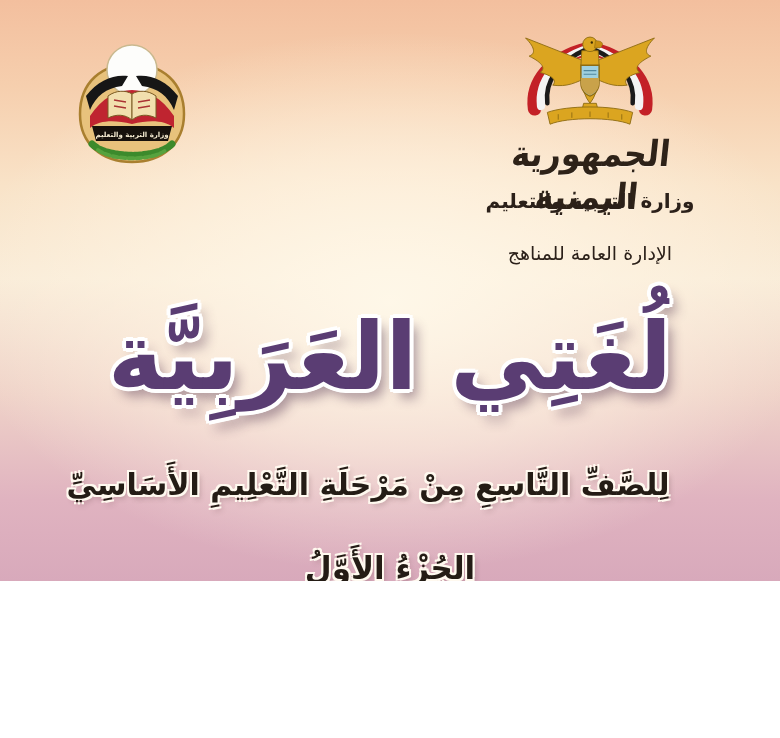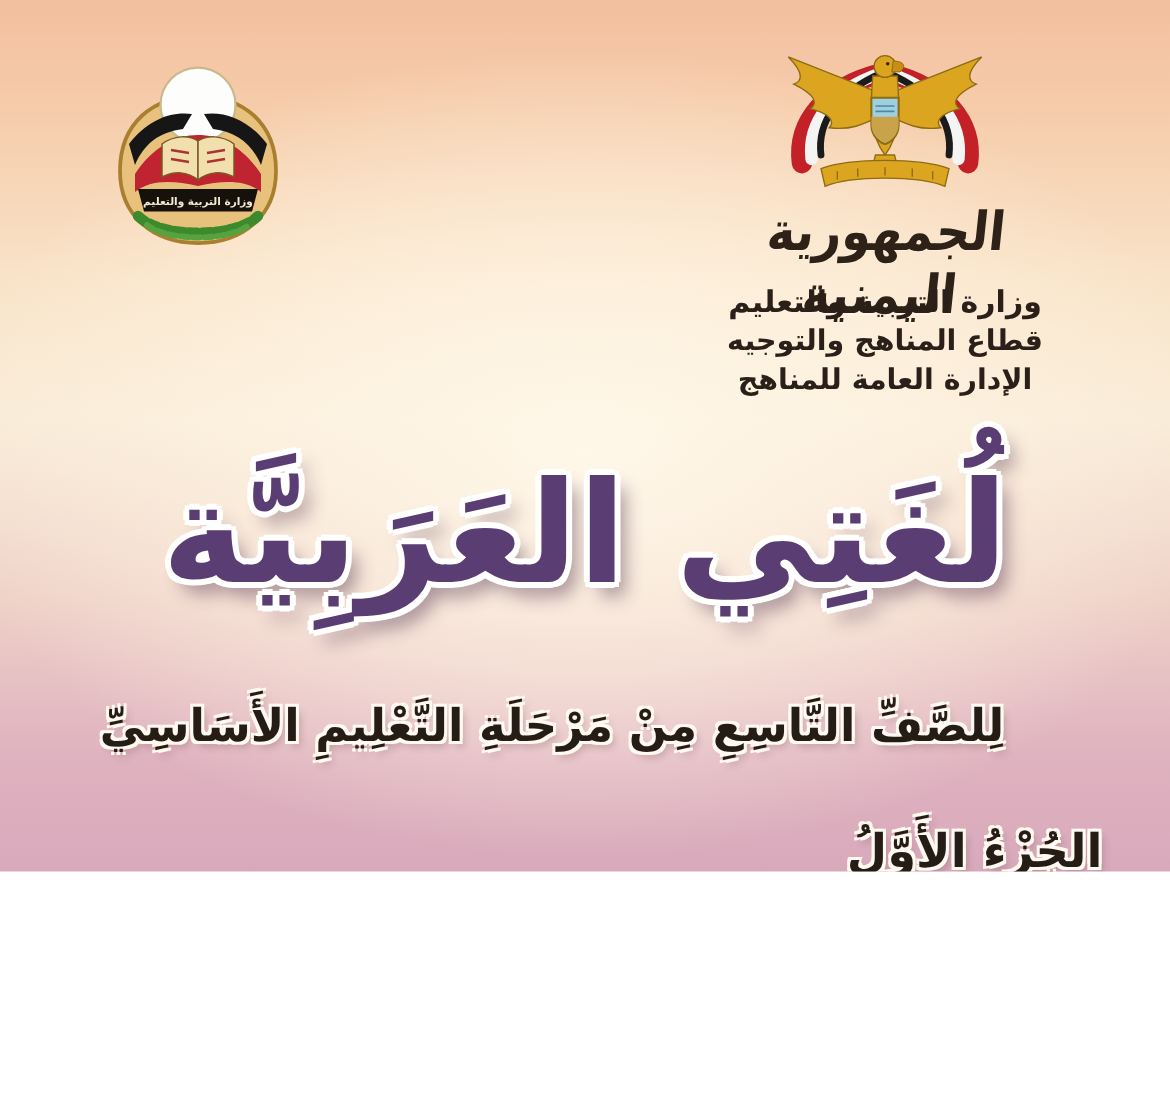--- a/index.html
+++ b/index.html
@@ -13,40 +13,39 @@
   .abs{position:absolute;}
   .ctr{text-align:center;direction:rtl;}
   .republic-title{
     top:136px;left:470px;width:240px;height:54px;
     font-size:32px;font-weight:bold;color:#2e2218;
     transform:skewX(-6deg) scaleY(1.12);letter-spacing:-1px;
     text-shadow:0 1px 0 rgba(255,255,255,.35);
   }
   .ministry-line{top:189px;left:468px;width:244px;font-size:20px;font-weight:bold;color:#2b2019;}
   .sector-line{top:216px;left:468px;width:244px;font-size:19px;font-weight:bold;color:#2b2019;}
-  .admin-line{top:242px;left:468px;width:244px;font-size:19px;font-weight:bold;color:#2b2019;}
+  .admin-line{top:242px;left:468px;width:244px;font-size:19px;font-weight:normal;color:#2b2019;}
   .main-title{
     top:288px;left:65px;width:650px;padding:10px 0;
     font-size:94px;font-weight:bold;color:#5a3d73;line-height:1.25;
     text-shadow:
       -3px -3px 0 #fff, 3px -3px 0 #fff, -3px 3px 0 #fff, 3px 3px 0 #fff,
       0 -4px 0 #fff, 0 4px 0 #fff, -4px 0 0 #fff, 4px 0 0 #fff,
       7px 9px 12px rgba(70,40,70,.45);
     text-align: center;
   }
   .subtitle{
     top:462px;left:38px;width:660px;
     font-size:30px;font-weight:bold;color:#241c15;line-height:1.5;
     text-shadow:-2px -2px 0 #fff9ef,2px -2px 0 #fff9ef,-2px 2px 0 #fff9ef,2px 2px 0 #fff9ef,3px 4px 5px rgba(90,60,60,.25);
   }
   .part-line{
     top:550px;left:45px;width:690px;
     font-size:31px;font-weight:bold;color:#241c15;
     text-shadow:-2px -2px 0 #fff9ef,2px -2px 0 #fff9ef,-2px 2px 0 #fff9ef,2px 2px 0 #fff9ef,3px 4px 5px rgba(90,60,60,.25);
-    text-align:right;
   }
   .ministry-logo{top:30px;left:62px;width:140px;height:140px;}
   .national-emblem{top:18px;left:495px;width:190px;height:118px;}
   .flag-art{top:593px;left:225px;width:490px;height:145px;}
   .flag-motto{font-weight:bold;}
 </style>
 </head>
 <body>
 
 <div class="page">
@@ -85,21 +84,20 @@
     <path d="M85,52 L105,52 L105,72 C105,80 99,85 95,86 C91,85 85,80 85,72 Z" fill="#9fd0e0" stroke="#8d6b12" stroke-width="1.5"></path>
     <path d="M85,66 L105,66 L105,72 C105,79 99,84 95,85 C91,84 85,79 85,72 Z" fill="#c9a24a"></path>
     <path d="M88,58 h14 M88,62 h14" stroke="#4f87a0" stroke-width="1.2"></path>
     <path d="M88,94 L102,94 L106,110 L84,110 Z" fill="#dba520" stroke="#8d6b12" stroke-width="1"></path>
     <path d="M48,104 C70,96 120,96 142,104 L139,117 C120,109 70,109 51,117 Z" fill="#dba520" stroke="#8d6b12" stroke-width="1"></path>
     <path d="M60,106 v6 M75,104 v6 M95,103 v6 M115,104 v6 M130,106 v6" stroke="#8d6b12" stroke-width="1"></path>
   </svg>
 
   <div class="abs ctr republic-title">الجمهورية اليمنية</div>
   <div class="abs ctr ministry-line">وزارة التربية والتعليم</div>
-  <div class="abs ctr sector-line">قطاع المناهج والتوجيه</div>
   <div class="abs ctr admin-line">الإدارة العامة للمناهج</div>
 
   <div class="abs ctr main-title">لُغَتِي العَرَبِيَّة</div>
   <div class="abs ctr subtitle">لِلصَّفِّ التَّاسِعِ مِنْ مَرْحَلَةِ التَّعْلِيمِ الأَسَاسِيِّ</div>
   <div class="abs ctr part-line">الجُزْءُ الأَوَّلُ</div>
 
   <svg class="abs flag-art" viewBox="0 0 490 145">
     <defs>
       <linearGradient id="shadeGrad" x1="0" y1="0" x2="1" y2="0">
         <stop offset="0" stop-color="#74927c"></stop>

